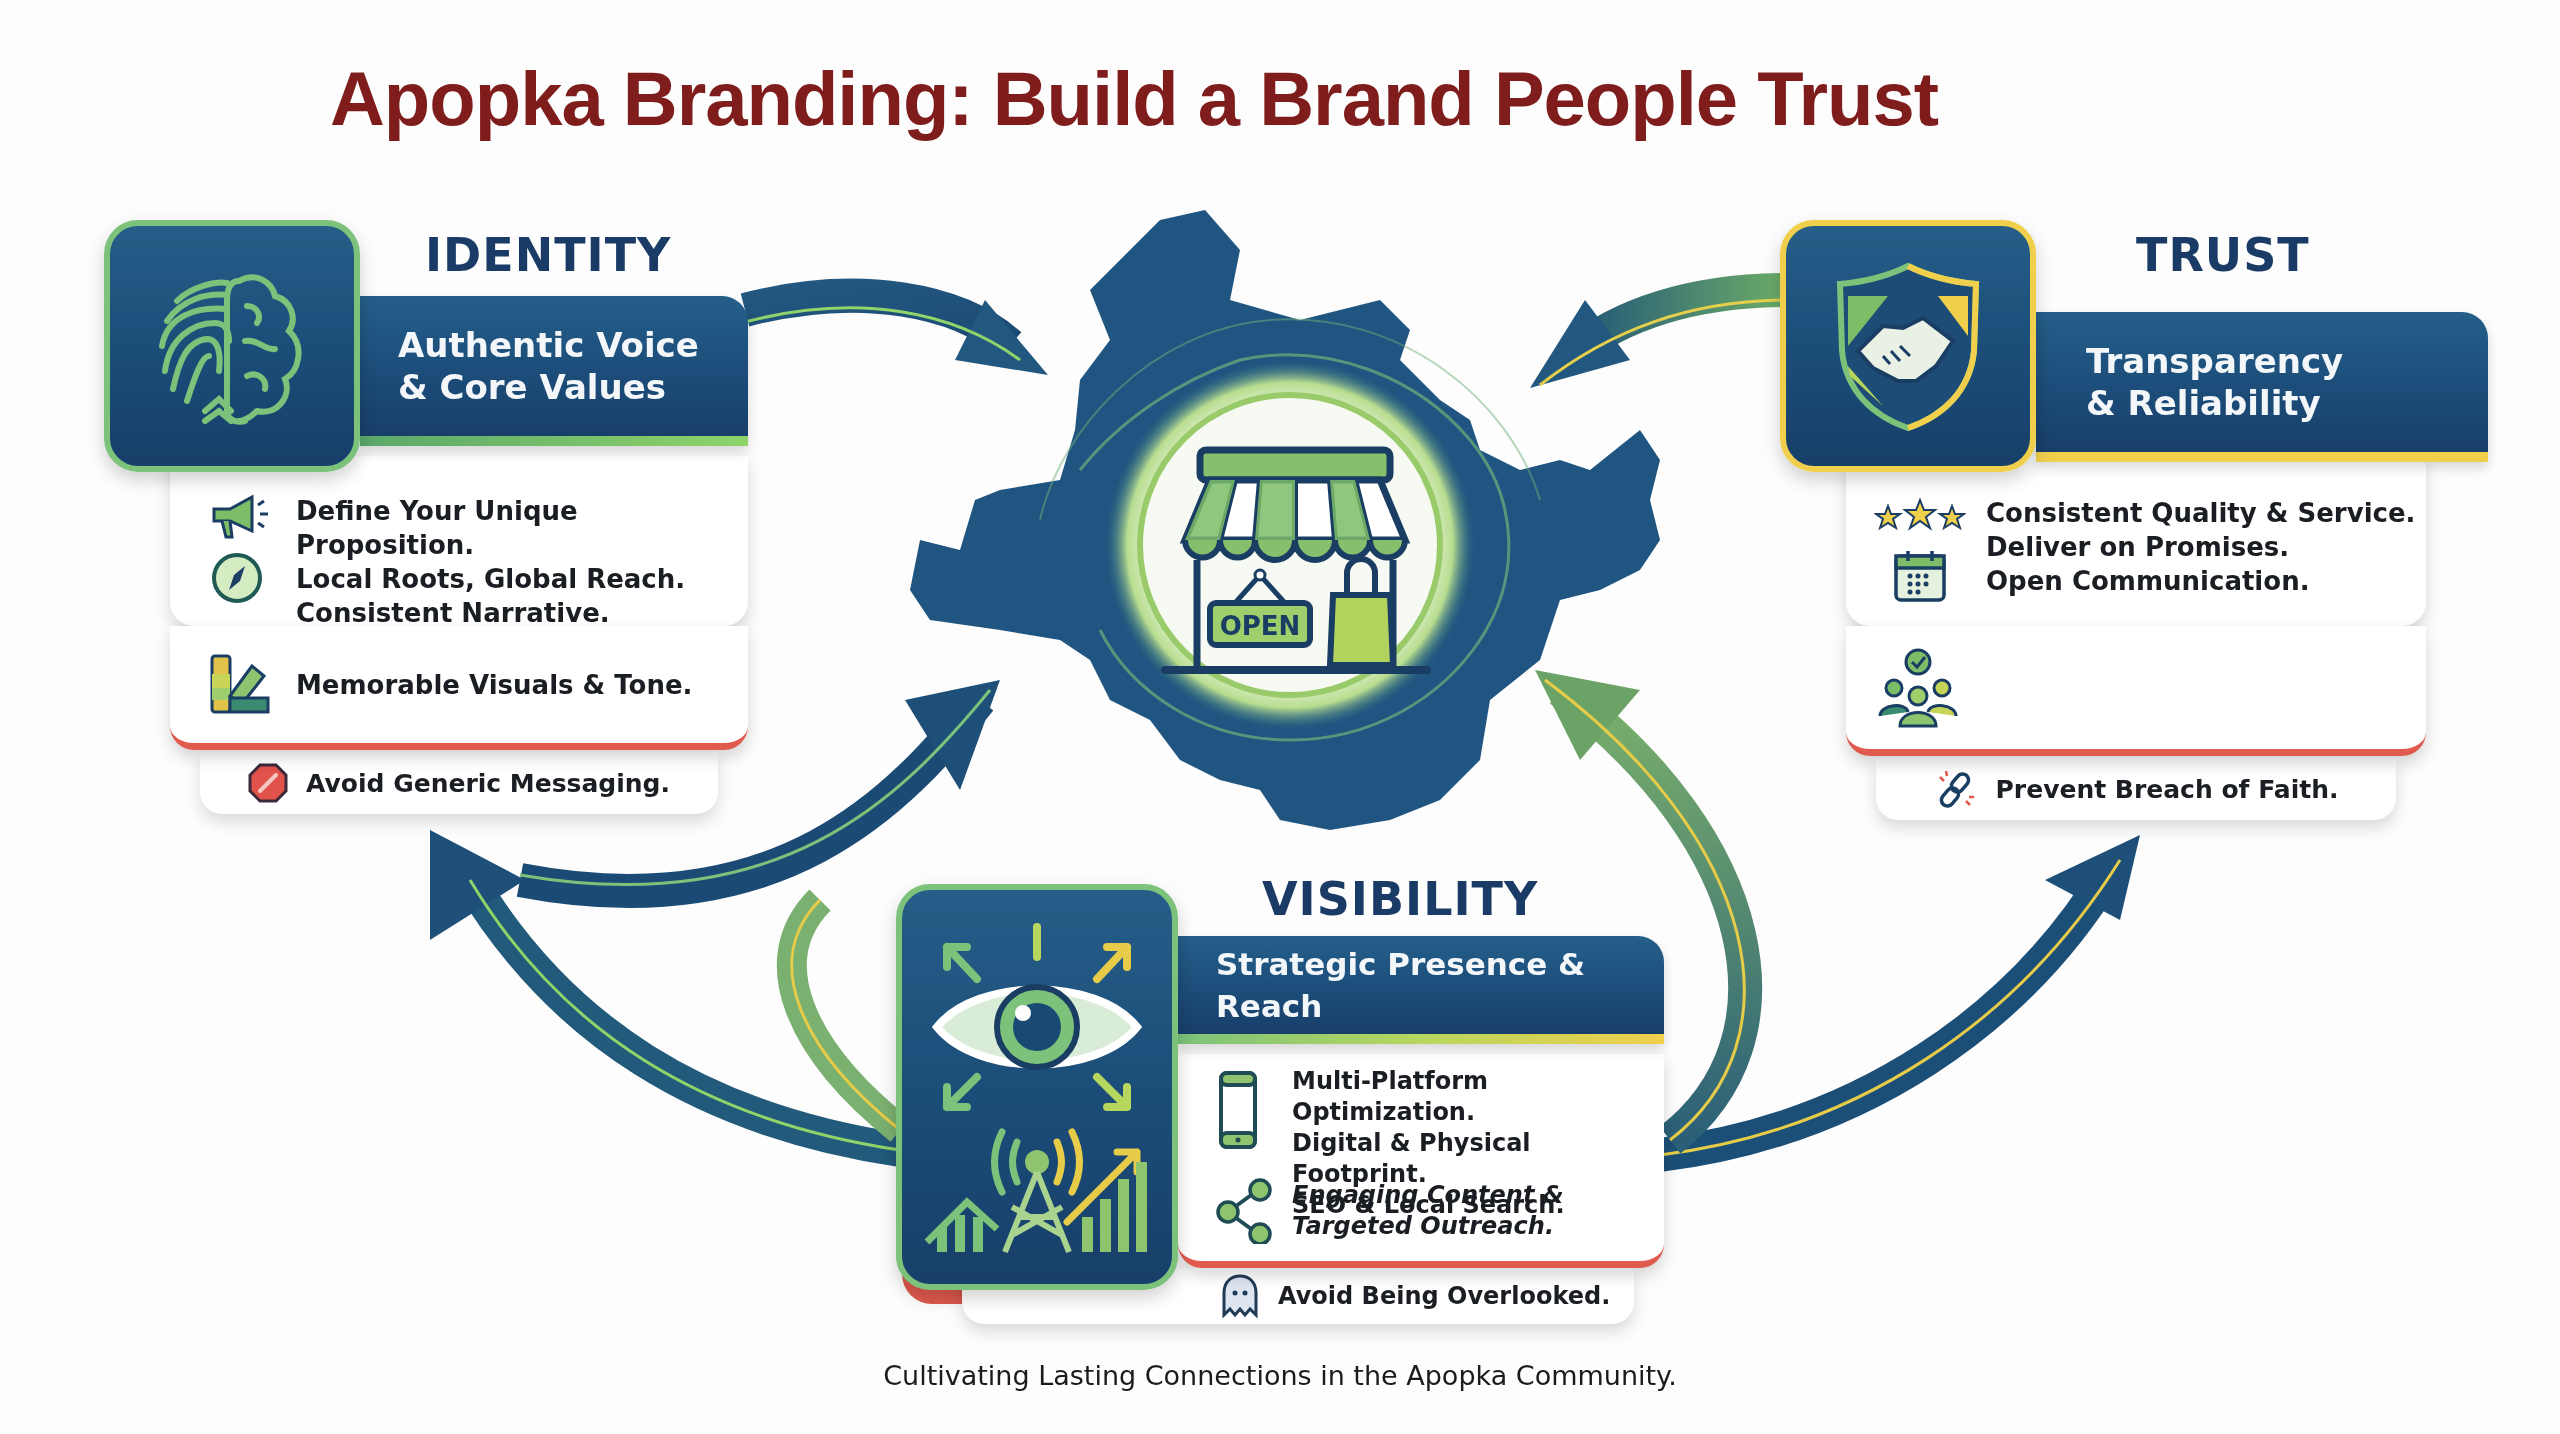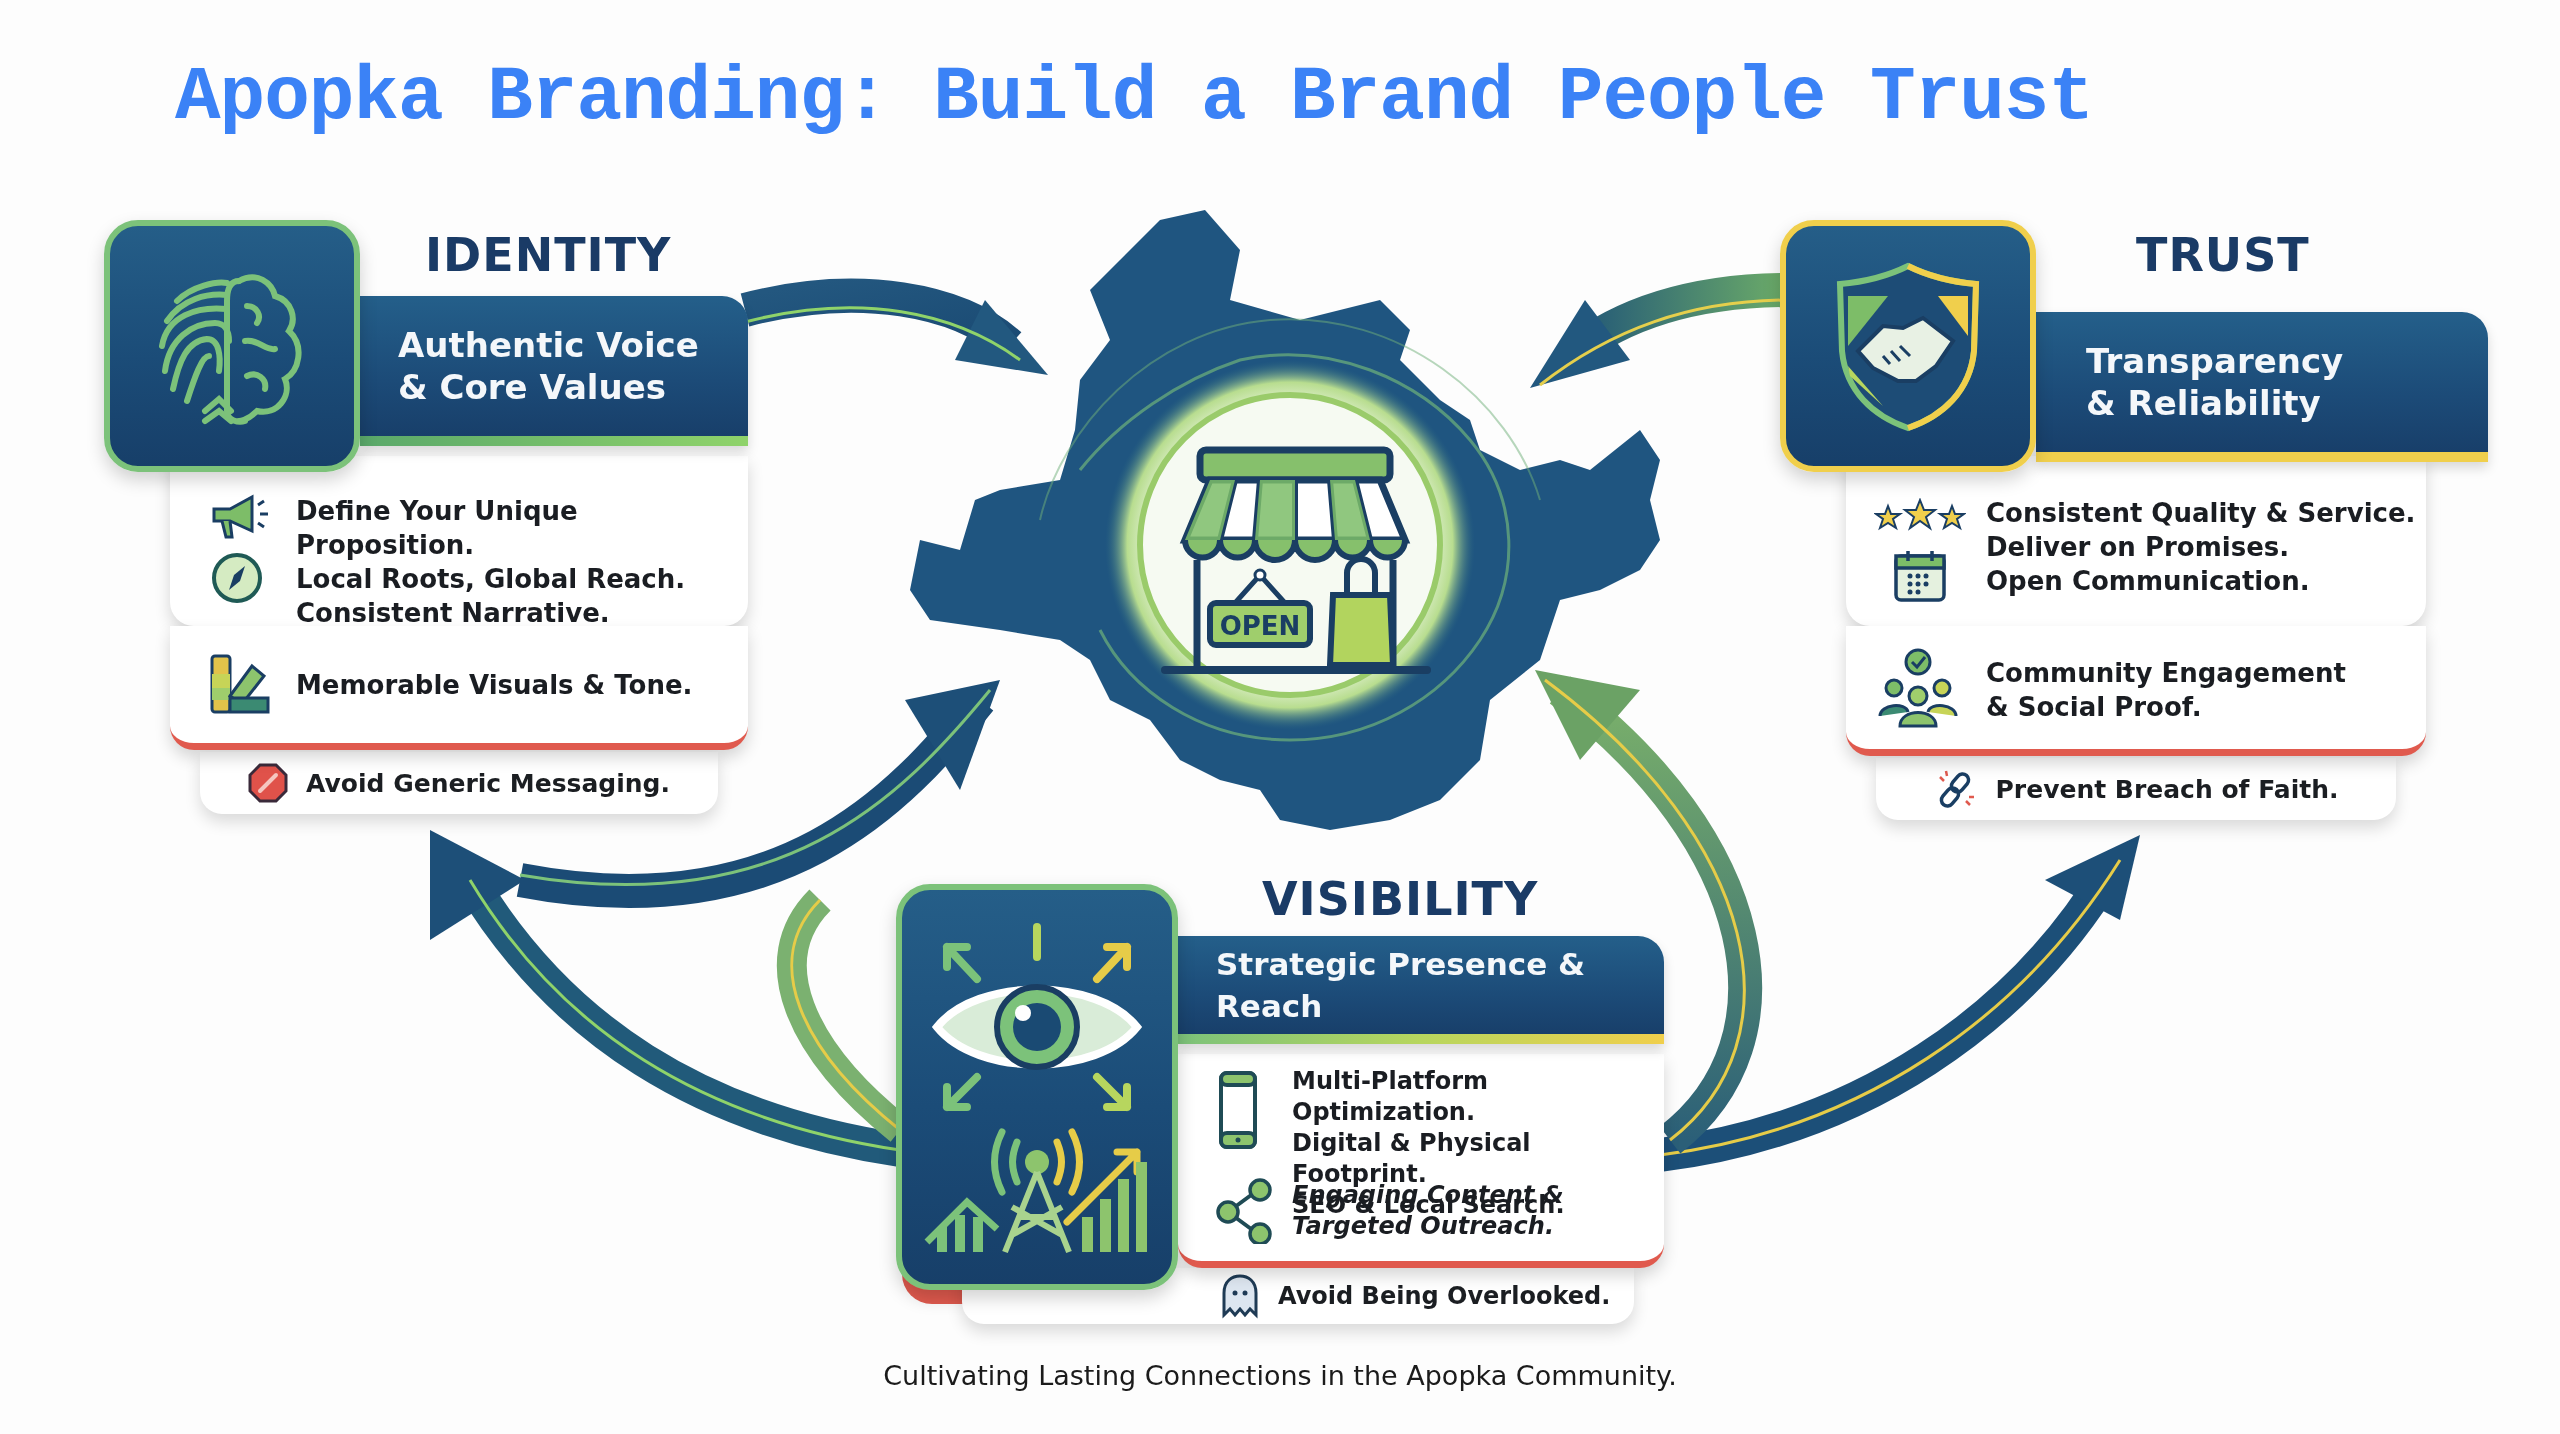--- a/index.html
+++ b/index.html
@@ -1,22 +1,22 @@
 <!DOCTYPE html>
 <html><head>
 <meta charset="utf-8">
 <style>
   * { box-sizing: border-box; margin: 0; padding: 0; }
   html, body { width: 2560px; height: 1434px; background: #fdfdfd; overflow: hidden; }
   body { position: relative; font-family: "DejaVu Sans", sans-serif; color: #14181f; }
 
   .title {
     position: absolute; left: 0; top: 55px; width: 2268px; text-align: center;
-    font-family: Liberation Mono, monospace; font-weight: bold; font-size: 76px;
-    letter-spacing: -1px; color: #3b82f6;
+    font-family: Liberation Sans, sans-serif; font-weight: bold; font-size: 76px;
+    letter-spacing: -1px; color: #7f1d1d;
   }
 
   svg.bg { position: absolute; left: 0; top: 0; }
 
   
   .icon-tile {
     position: absolute; border-radius: 34px; border: 6px solid #7cc27a;
     background: linear-gradient(180deg, #255e88 0%, #1b4c78 55%, #173f69 100%);
     box-shadow: 0 8px 18px rgba(0,0,0,0.18);
     display: flex; align-items: center; justify-content: center; z-index: 5;
@@ -261,26 +261,20 @@
     <svg class="ico" style="left:30px; top:20px;" width="84" height="84" viewBox="0 0 84 84">
       <circle cx="42" cy="16" r="12" fill="#7dbd68" stroke="#1a3e63" stroke-width="3"></circle>
       <path d="M36 16 L41 21 L49 11" stroke="#1a3e63" stroke-width="3" fill="none"></path>
       <circle cx="18" cy="42" r="8" fill="#7dbd68" stroke="#1a3e63" stroke-width="3"></circle>
       <circle cx="66" cy="42" r="8" fill="#c7d457" stroke="#1a3e63" stroke-width="3"></circle>
       <circle cx="42" cy="50" r="9" fill="#9fce6c" stroke="#1a3e63" stroke-width="3"></circle>
       <path d="M4 70 C 4 58, 30 56, 32 66" fill="#3b8a72" stroke="#1a3e63" stroke-width="3"></path>
       <path d="M80 70 C 80 58, 54 56, 52 66" fill="#c7d457" stroke="#1a3e63" stroke-width="3"></path>
       <path d="M24 80 C 24 62, 60 62, 60 80 Z" fill="#8dc46d" stroke="#1a3e63" stroke-width="3"></path>
     </svg>
-    <div class="row" style="left:140px; top:30px;">
-      <div class="txt">
-        <div>Community Engagement</div>
-        <div>&amp; Social Proof.</div>
-      </div>
-    </div>
   </div>
   <div class="warn" style="left:1876px; top:758px; width:520px; height:62px;">
     <svg width="44" height="44" viewBox="0 0 44 44">
       <rect x="20" y="6" width="12" height="20" rx="6" transform="rotate(40 26 16)" fill="none" stroke="#1a3e63" stroke-width="3.5"></rect>
       <rect x="10" y="20" width="12" height="20" rx="6" transform="rotate(40 16 30)" fill="none" stroke="#1a3e63" stroke-width="3.5"></rect>
       <path d="M6 10 L10 14 M12 4 L13 9 M36 38 L32 34 M40 30 L35 30" stroke="#e05a4e" stroke-width="2.5"></path>
     </svg>
     <span>Prevent Breach of Faith.</span>
   </div>
 </div>

